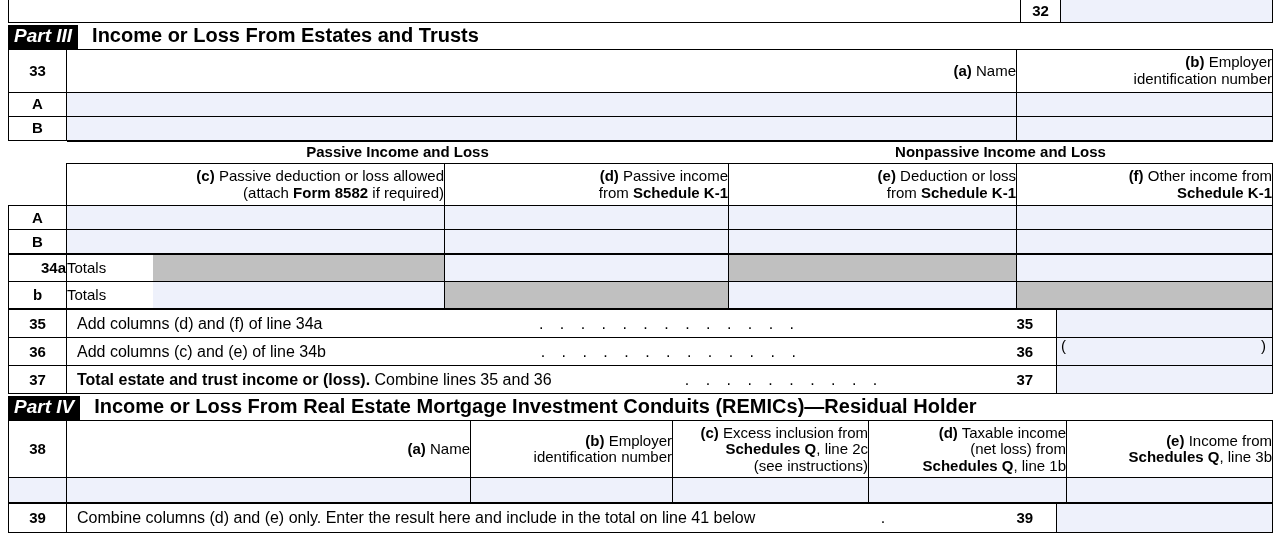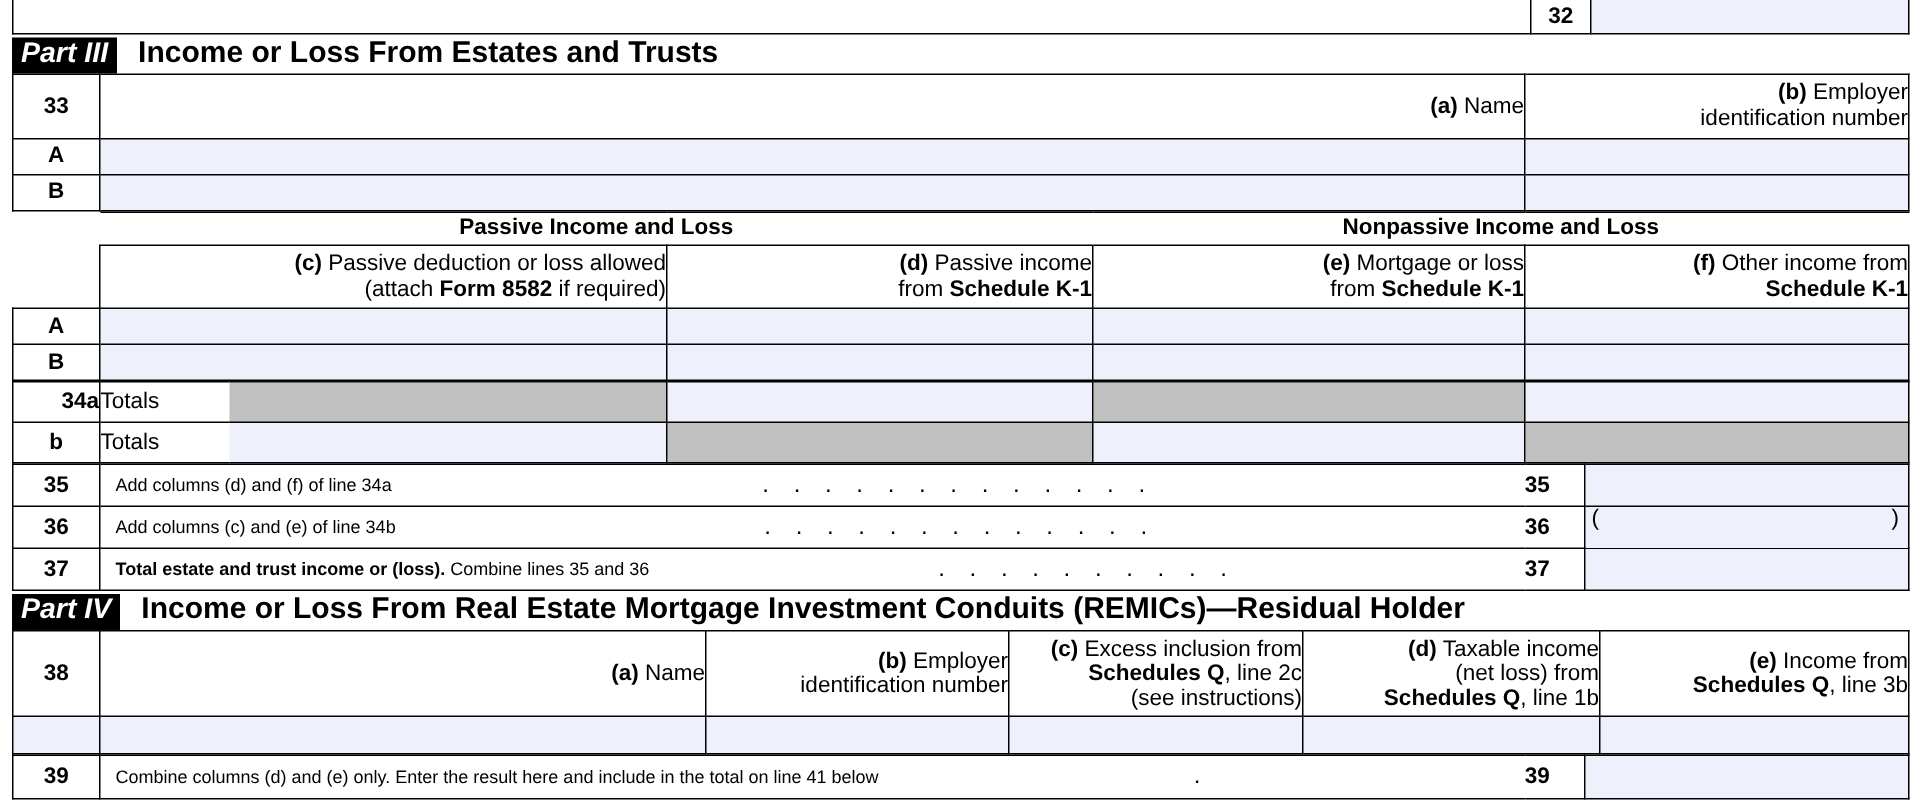--- a/index.html
+++ b/index.html
@@ -109,21 +109,21 @@
   }
   .paren .lp { position: absolute; left: 4px; top: 0px; }
   .paren .rp { position: absolute; right: 6px; top: 0px; }
   .flexline {
     display: flex;
     align-items: center;
     width: 100%;
     box-sizing: border-box;
     padding-left: 10px;
   }
-  .flexline .lbl { white-space: nowrap; font-size: 12px; }
+  .flexline .lbl { white-space: nowrap; font-size: 16px; }
   .flexline .fill { flex: 1; overflow: hidden; white-space: nowrap; text-align: center; }
 </style>
 </head>
 <body>
 
 <div class="form">
 
   <table class="grid" style="height:10px; margin-bottom:0;">
     <colgroup>
       <col style="width:1012px">
@@ -205,21 +205,21 @@
           <span>Passive deduction or loss allowed</span></div>
         <div><span>(attach </span><b>Form 8582</b><span> if required)</span></div>
       </td>
       <td class="colhead">
         <div><b>(d)</b>
           <span>Passive income</span></div>
         <div><span>from </span><b>Schedule K-1</b></div>
       </td>
       <td class="colhead">
         <div><b>(e)</b>
-          <span>Mortgage or loss</span></div>
+          <span>Deduction or loss</span></div>
         <div><span>from </span><b>Schedule K-1</b></div>
       </td>
       <td class="colhead">
         <div><b>(f)</b>
           <span>Other income from</span></div>
         <div><b>Schedule K-1</b></div>
       </td>
     </tr>
     <tr>
       <td class="lineno" style="height:23px;">A</td>

